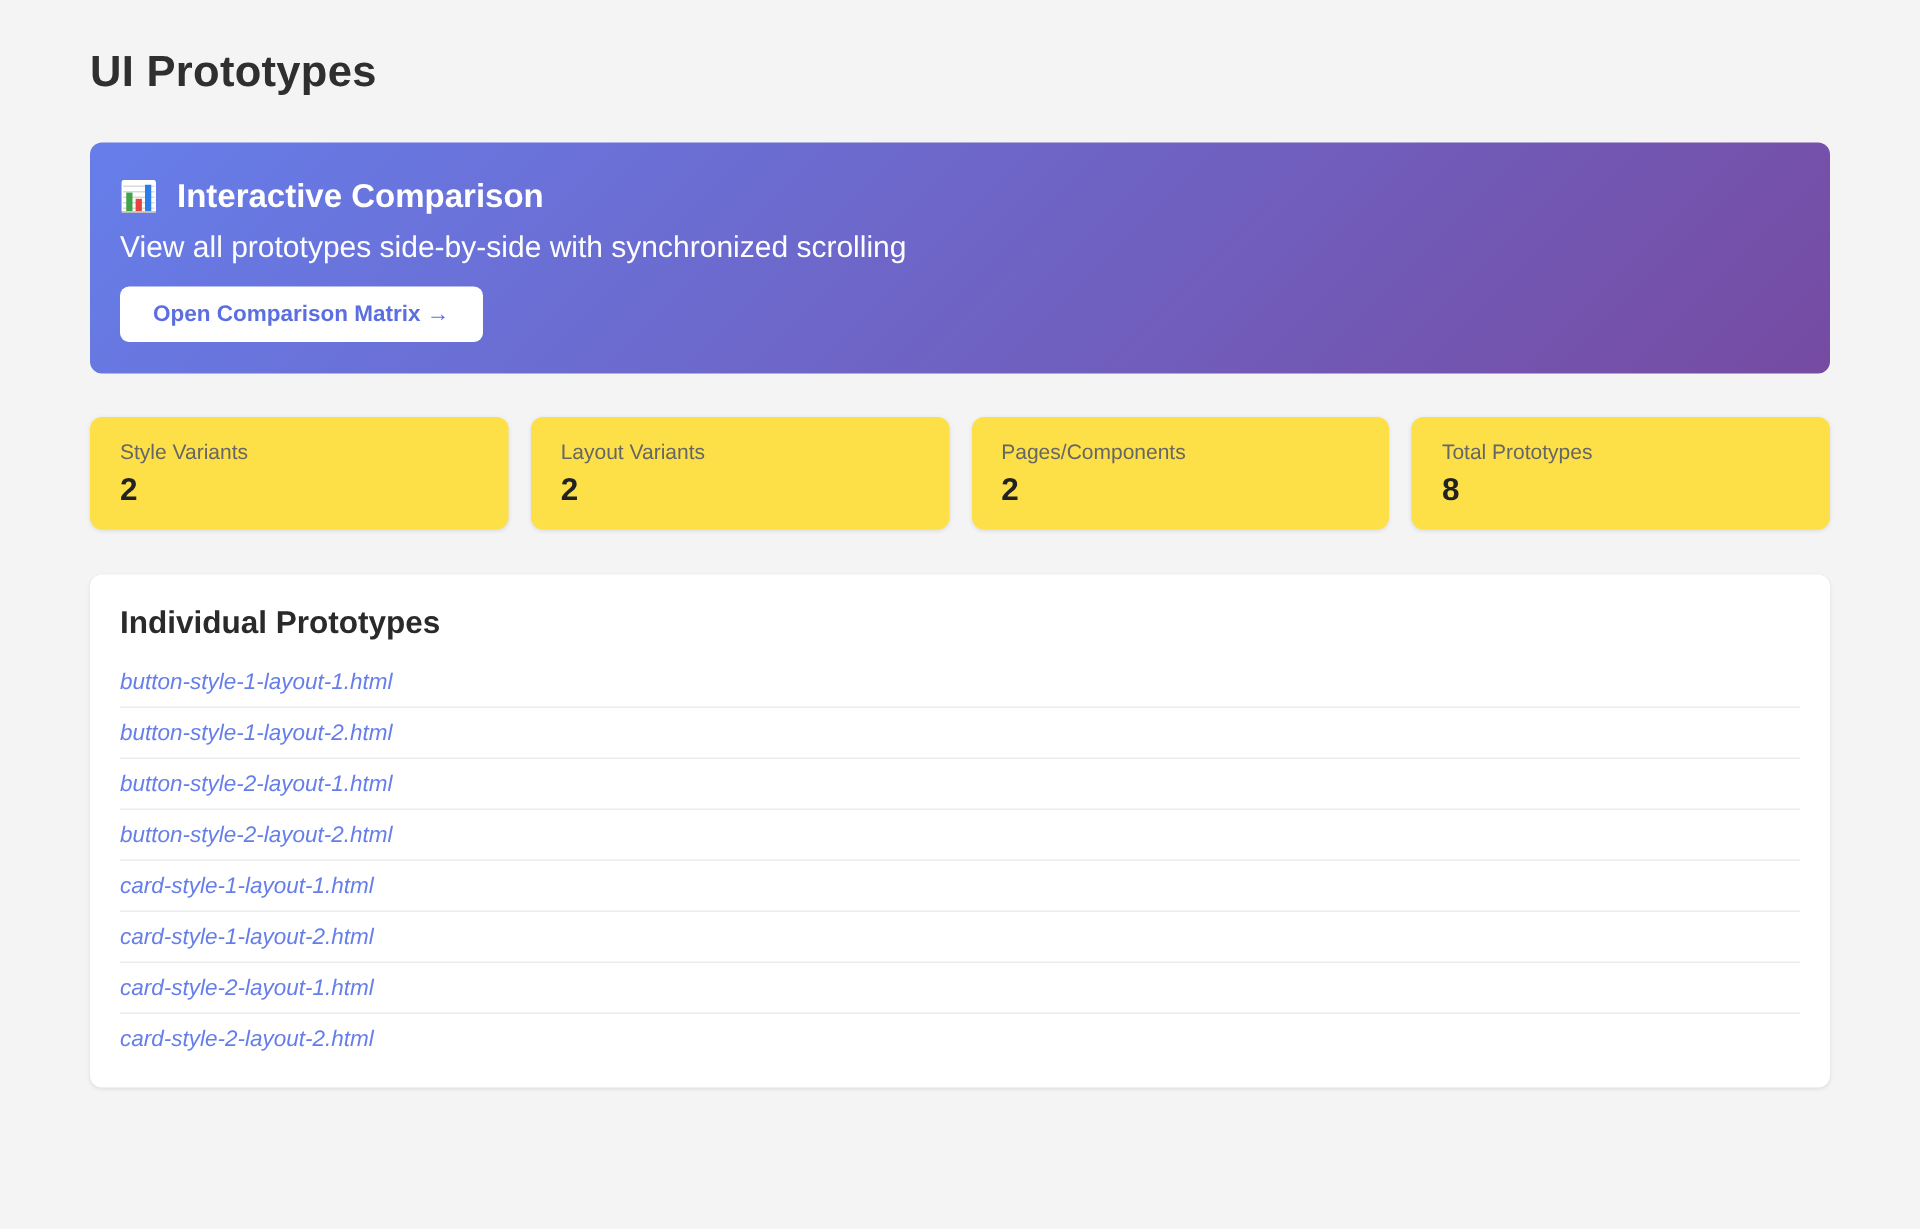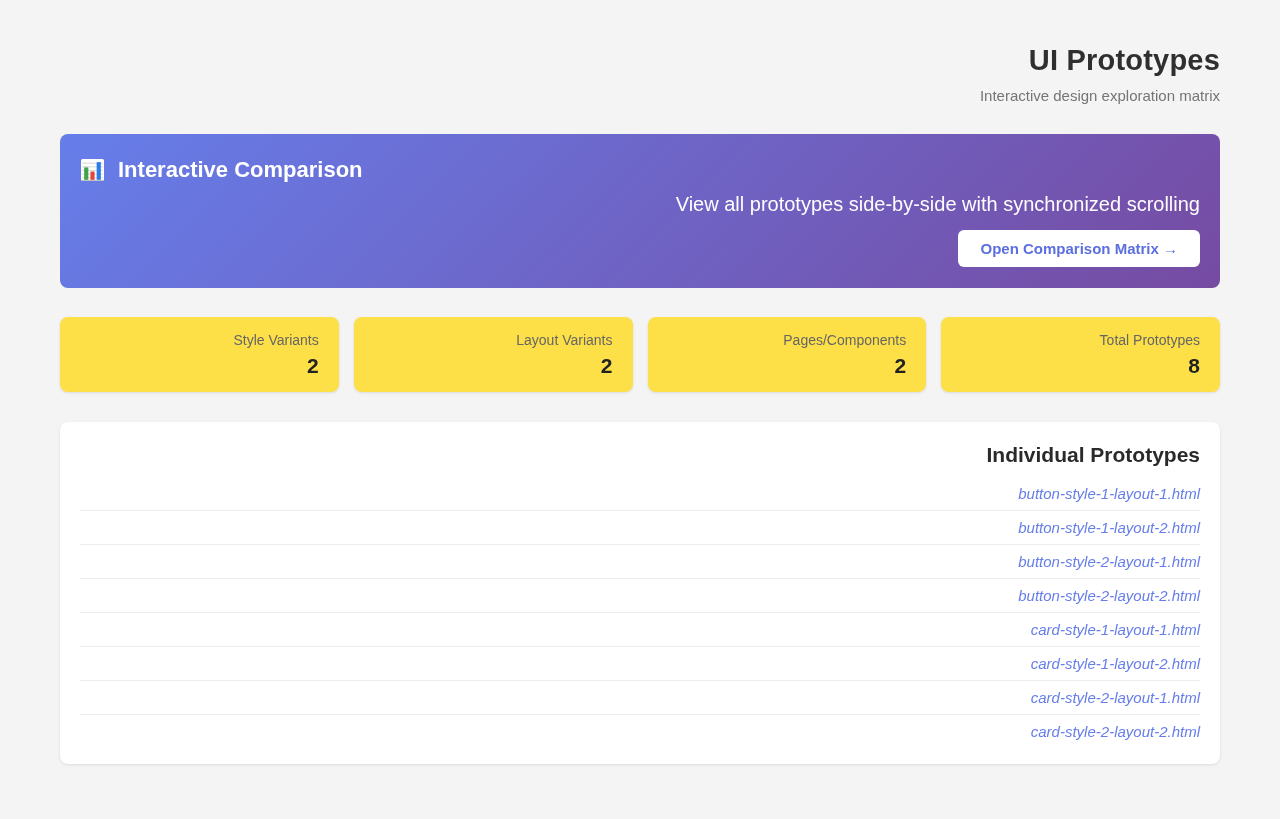--- a/index.html
+++ b/index.html
@@ -7,22 +7,21 @@
   body {
     width: 1280px;
     height: 819px;
     background: #f4f4f5;
     font-family: "Liberation Sans", sans-serif;
     color: #333;
   }
   .container {
     width: 1160px;
     margin: 0 auto;
-    padding-top: 44px;
-    text-align: right;
+    padding-top: 32px;
   }
   .page-title {
     margin: 0;
     font-size: 29px;
     font-weight: bold;
     color: #2f2f2f;
     letter-spacing: 0.2px;
   }
   .page-subtitle {
     margin: 10px 0 0;
@@ -123,21 +122,20 @@
     font-style: italic;
   }
   .chart-icon-svg { display: block; }
 </style>
 </head>
 <body>
 
 <div class="container">
 
   <h1 class="page-title">UI Prototypes</h1>
-  <p class="page-subtitle">Interactive design exploration matrix</p>
 
   <section class="banner">
     <h2 class="banner-title">
       <span class="icon">
         <svg class="chart-icon-svg" width="25" height="25" viewBox="0 0 24 24" aria-hidden="true">
           <rect x="1" y="1" width="22" height="21" rx="1.5" fill="#ffffff"></rect>
           <g stroke="#d9d9d9" stroke-width="1">
             <line x1="2" y1="5" x2="22" y2="5"></line>
             <line x1="2" y1="8.5" x2="22" y2="8.5"></line>
             <line x1="2" y1="12" x2="22" y2="12"></line>

